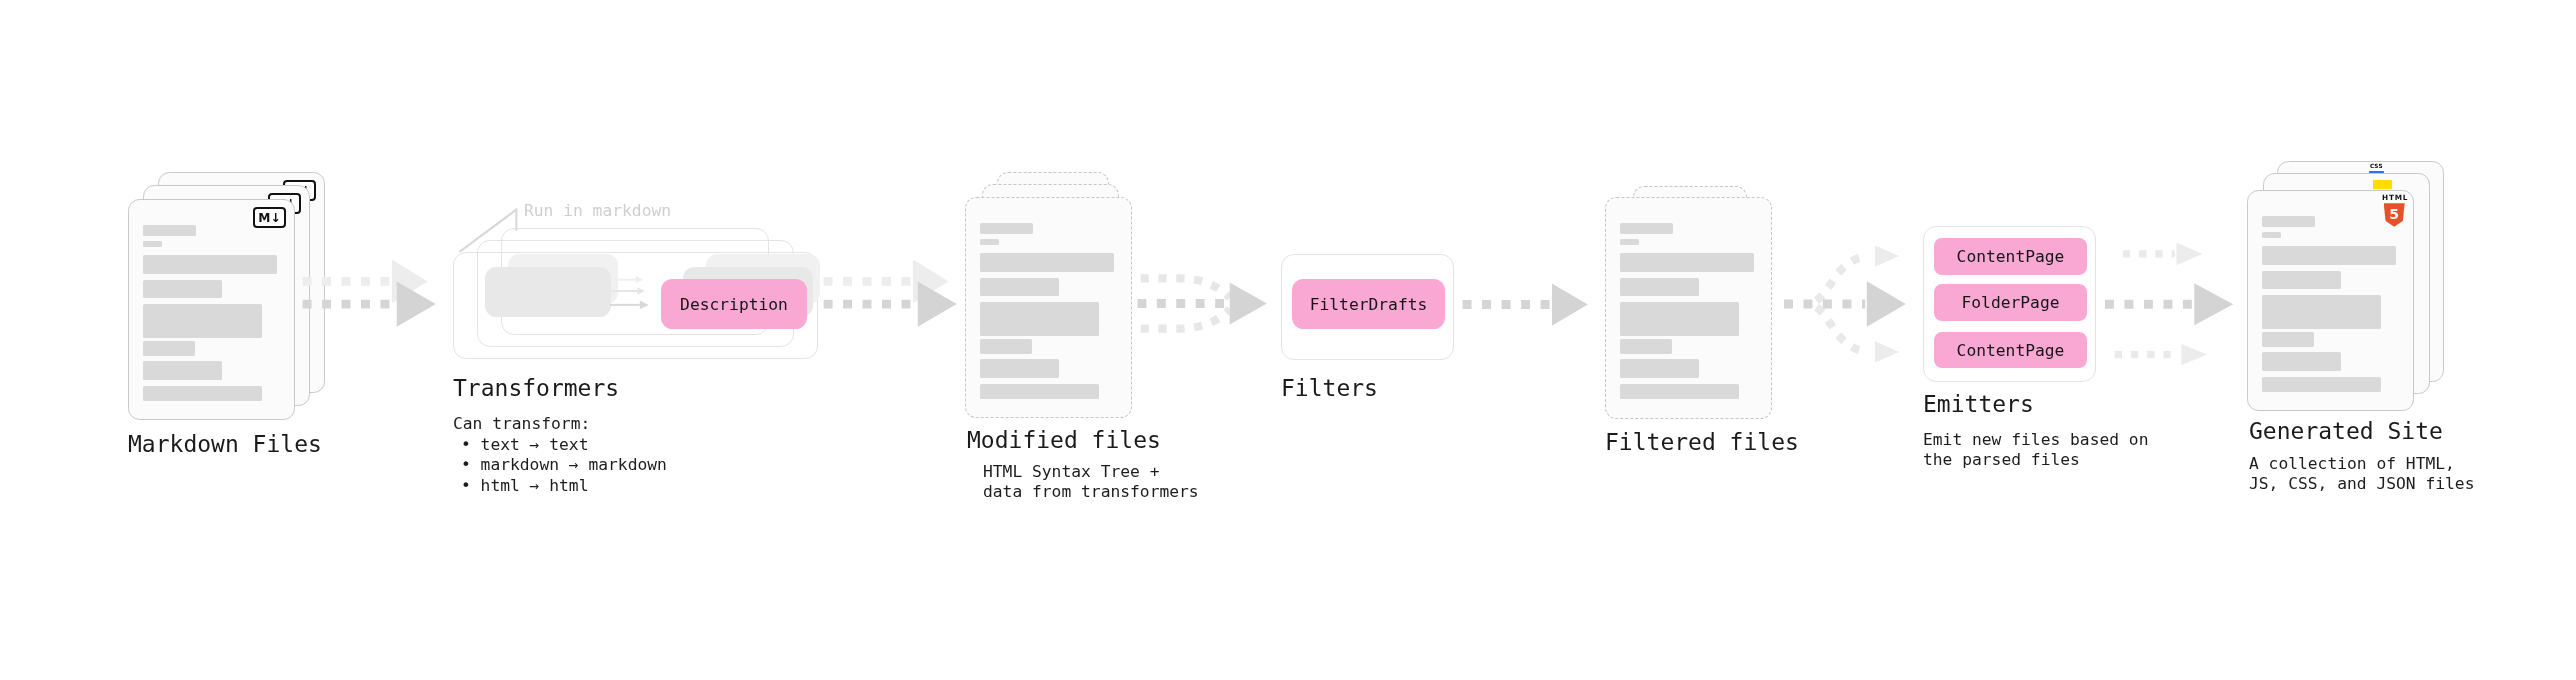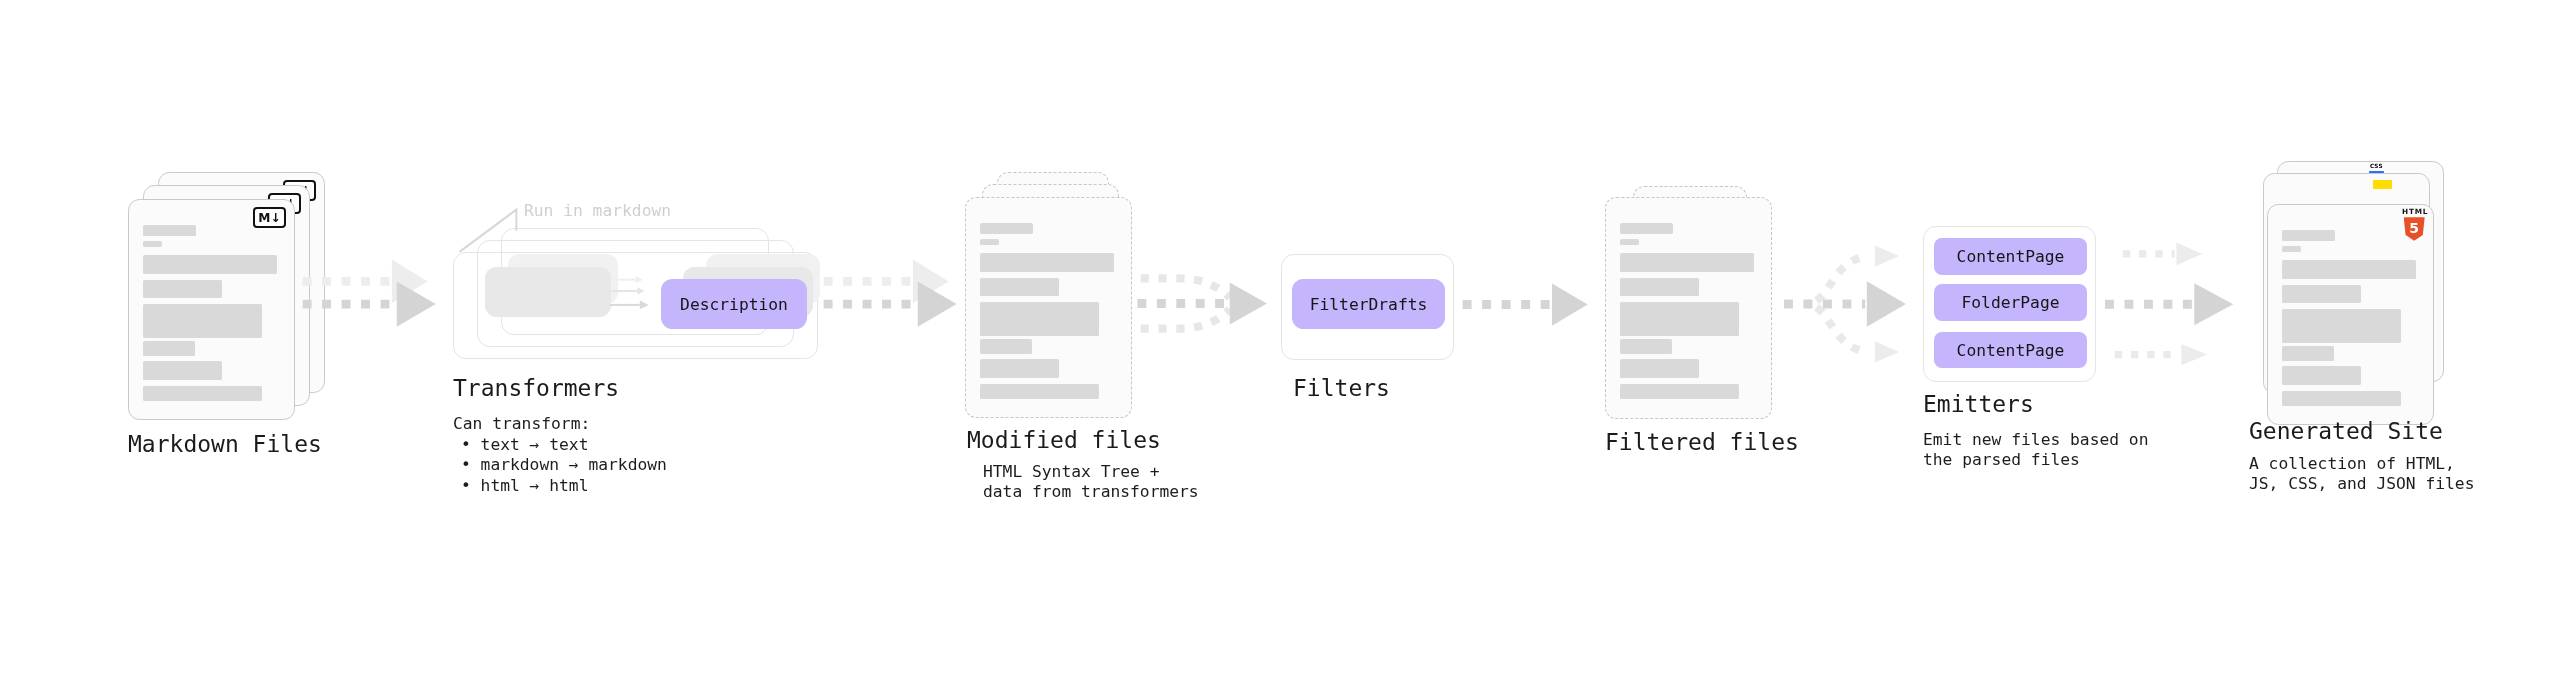--- a/index.html
+++ b/index.html
@@ -17,21 +17,21 @@
   .b3{left:14px;top:55px;width:134px;height:18.7px;}
   .b4{left:14px;top:80px;width:79px;height:18px;}
   .b5{left:14px;top:104px;width:119px;height:34px;}
   .b6{left:14px;top:141px;width:52px;height:15.4px;}
   .b7{left:14px;top:161px;width:79px;height:18.7px;}
   .b8{left:14px;top:186px;width:119px;height:15.4px;}
   
   .box{position:absolute;border:1.6px solid #e4e4e4;border-radius:13px;box-sizing:border-box;background:transparent;}
   .box.filled{background:#ffffff;}
   
-  .btn{position:absolute;background:#c4b5fd;border-radius:11.4px;
+  .btn{position:absolute;background:#f9a8d4;border-radius:11.4px;
        display:flex;align-items:center;justify-content:center;
        font-size:16.3px;color:#161616;white-space:nowrap;}
   .btn.echo2{background:#e8e8e8;}
   .btn.echo3{background:#f1f1f1;}
   .btn.small{border-radius:8.1px;}
   
   .title{position:absolute;font-size:23px;font-weight:500;white-space:nowrap;color:#1b1b1b;}
   .caption{position:absolute;font-size:16.3px;line-height:20.3px;color:#1d1d1d;white-space:pre-line;}
   .bullets{position:absolute;font-size:16.3px;line-height:20.3px;color:#1d1d1d;}
   .annotation{position:absolute;font-size:16.3px;color:#cfcfcf;white-space:nowrap;}
@@ -152,21 +152,21 @@
 
   <svg class="arrow" style="left:1134px;top:259px;" width="138" height="89" viewBox="0 0 170 110">
     <path d="M8,24 L55,24 Q95,24 118,48" fill="none" stroke="#e7e7e7" stroke-width="10" stroke-dasharray="10 12"></path>
     <path d="M8,86 L55,86 Q95,86 118,62" fill="none" stroke="#e7e7e7" stroke-width="10" stroke-dasharray="10 12"></path>
     <line x1="4" y1="55" x2="118" y2="55" stroke="#d5d5d5" stroke-width="11" stroke-dasharray="11 13"></line>
     <path d="M118,29 L164,55 L118,81 Z" fill="#d4d4d4"></path>
   </svg>
 
   <div class="box filled" style="left:1281px;top:254px;width:173px;height:106px;"></div>
   <div class="btn" style="left:1292px;top:279px;width:153px;height:50px;">FilterDrafts</div>
-  <div class="title" style="left:1281px;top:375px;margin-left:12px;">Filters</div>
+  <div class="title" style="left:1281px;top:375px;">Filters</div>
 
   <svg class="arrow" style="left:1461px;top:280px;" width="130" height="49" viewBox="0 0 160 60">
     <line x1="2" y1="30" x2="112" y2="30" stroke="#d5d5d5" stroke-width="11" stroke-dasharray="11 13"></line>
     <path d="M112,4 L156,30 L112,56 Z" fill="#d4d4d4"></path>
   </svg>
 
   <div class="card dashed" style="left:1633px;top:186px;width:114px;height:45px;"></div>
   <div class="card dashed" style="left:1605px;top:197px;height:222px;">
     <div class="bar b1"></div>
     <div class="bar b2"></div>
@@ -207,21 +207,21 @@
 
   <div class="card" style="left:2277px;top:161px;">
     <div class="css-badge">
       <div class="t">CSS</div>
       <div class="u"></div>
     </div>
   </div>
   <div class="card" style="left:2263px;top:173px;">
     <div class="js-badge"></div>
   </div>
-  <div class="card" style="left:2247px;top:204px;margin-left:20px;">
+  <div class="card" style="left:2247px;top:190px;">
     <div class="html5-icon">
       <div class="t">HTML</div>
       <div class="shield">
           <span>5</span>
         </div>
     </div>
     <div class="bar b1"></div>
     <div class="bar b2"></div>
     <div class="bar b3"></div>
     <div class="bar b4"></div>

